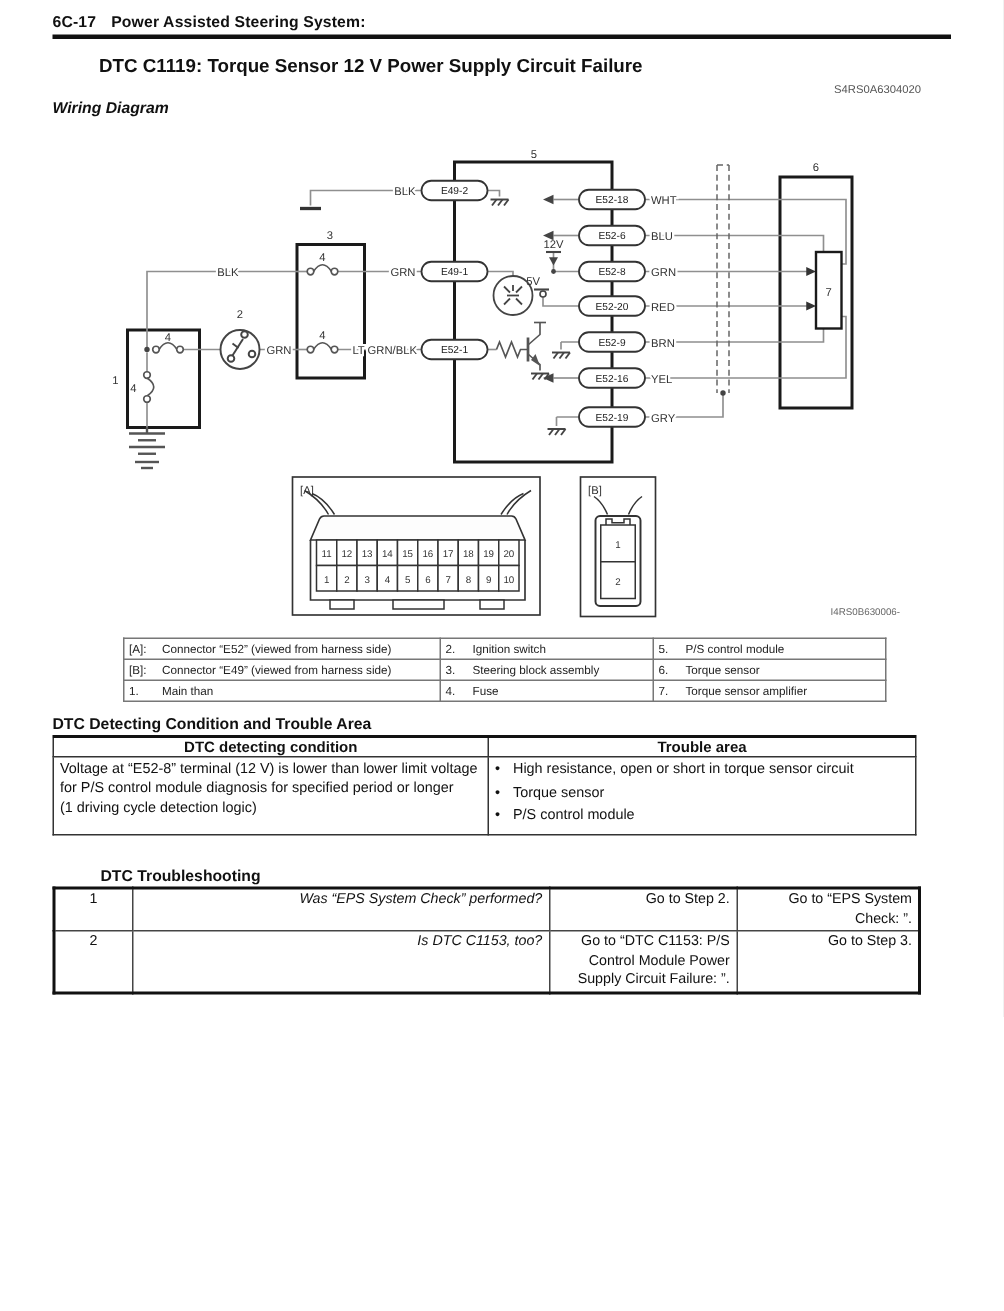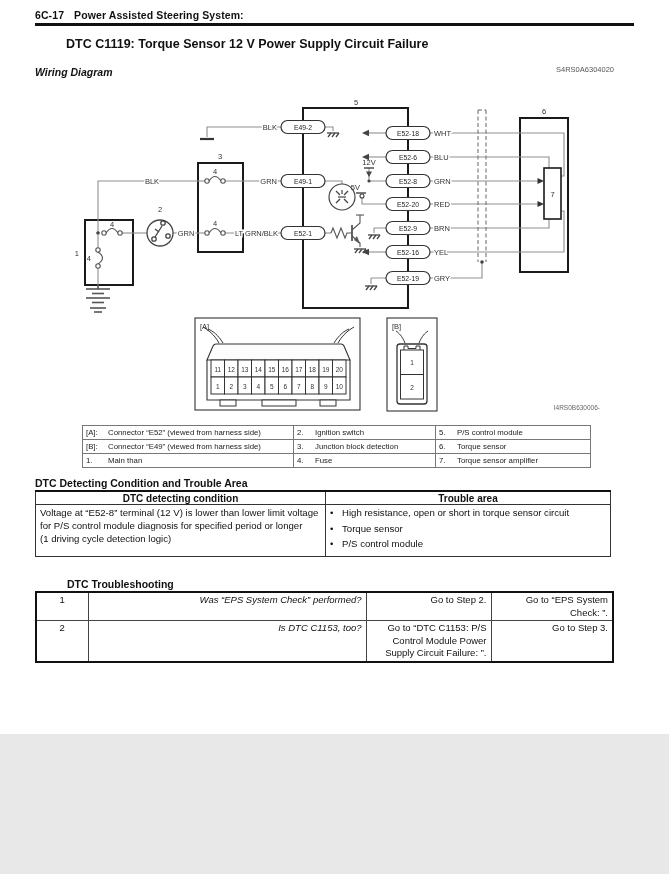--- a/index.html
+++ b/index.html
@@ -1,24 +1,24 @@
 <!DOCTYPE html>
 <html><head>
 <meta charset="utf-8">
 <style>
   html,body{margin:0;padding:0;background:#e8e8e8;}
-  #page{position:relative;width:669px;height:734px;background:#ffffff;
+  #page{position:relative;width:669px;height:874px;background:#ffffff;
         font-family:"Liberation Sans",sans-serif;color:#111;overflow:hidden;}
   .abs{position:absolute;}
   
   #hdr{top:9px;left:35px;font-size:10.5px;font-weight:bold;letter-spacing:.1px;}
   #hdr .sec{margin-right:10px;}
   #hdr-line{top:23px;left:35px;width:599px;height:2.5px;background:#111;}
   #dtc-title{top:37px;left:35px;font-size:12.5px;font-weight:bold;padding-left:31px;}
-  #doc-code{top:65px;left:35px;width:579px;text-align:right;font-size:7.5px;color:#555;}
+  #doc-code{top:55px;left:35px;width:579px;text-align:right;font-size:7.5px;color:#555;}
   #wiring-h{top:66px;left:35px;font-size:10.5px;font-weight:bold;font-style:italic;}
   
   text{font-family:"Liberation Sans",sans-serif;fill:#333;}
   .lbl{font-size:7.5px;}
   .halo{paint-order:stroke;stroke:#fff;stroke-width:3px;}
   .pinlbl{font-size:6.8px;fill:#222;}
   .numlbl{font-size:7.5px;fill:#333;}
   .celltx{font-size:6.5px;fill:#333;}
   .figcode{font-size:6.5px;fill:#666;}
   
@@ -385,21 +385,21 @@
         <col style="width:155px">
       </colgroup>
     <tbody>
         <tr>
       <td><span class="k1">[A]:</span><span>Connector “E52” (viewed from harness side)</span></td>
       <td><span class="k">2.</span><span>Ignition switch</span></td>
       <td><span class="k">5.</span><span>P/S control module</span></td>
     </tr>
     <tr>
       <td><span class="k1">[B]:</span><span>Connector “E49” (viewed from harness side)</span></td>
-      <td><span class="k">3.</span><span>Junction block detection</span></td>
+      <td><span class="k">3.</span><span>Steering block assembly</span></td>
       <td><span class="k">6.</span><span>Torque sensor</span></td>
     </tr>
     <tr>
       <td><span class="k1">1.</span><span>Main than</span></td>
       <td><span class="k">4.</span><span>Fuse</span></td>
       <td><span class="k">7.</span><span>Torque sensor amplifier</span></td>
     </tr>
   </tbody>
     </table>
 

